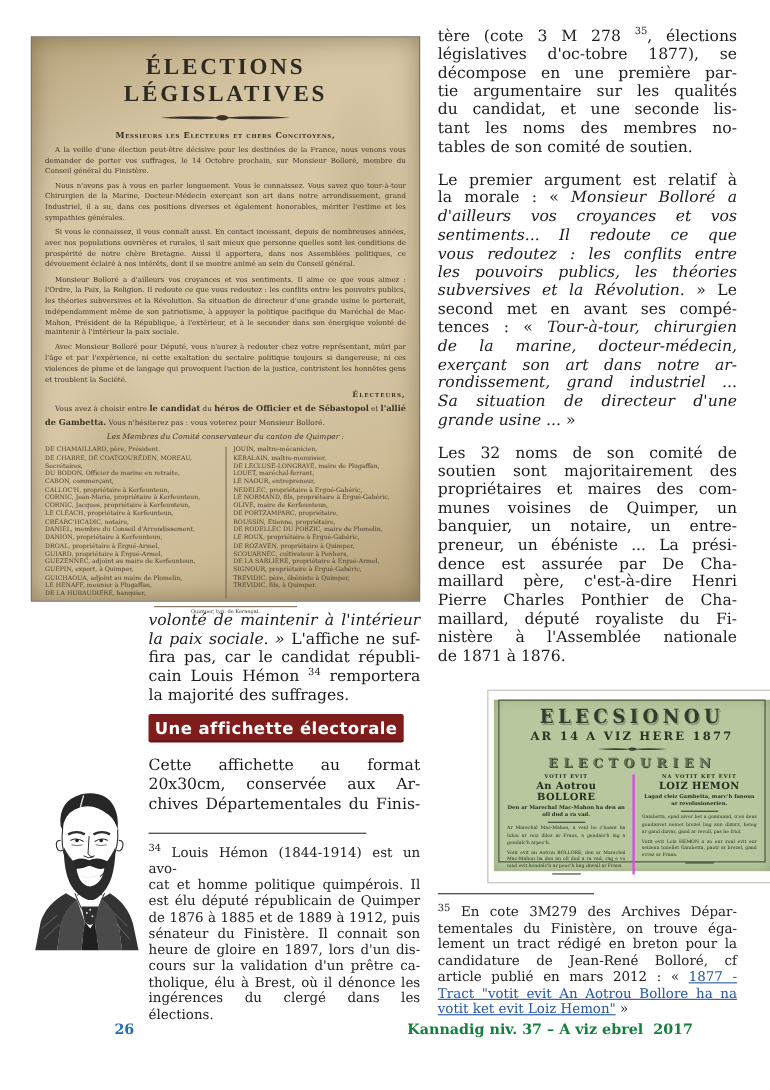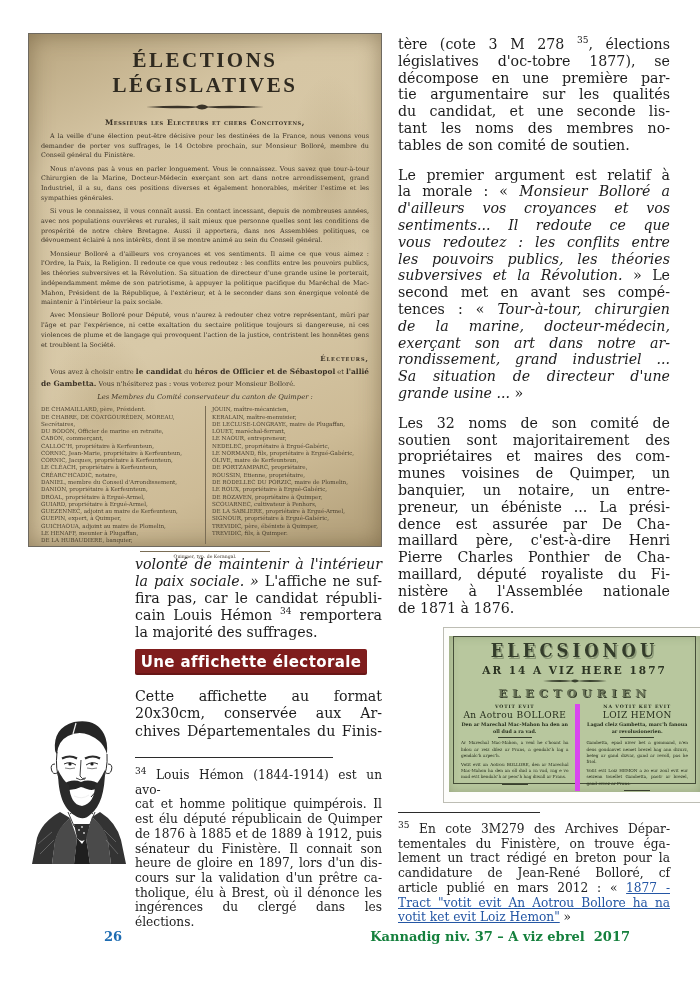--- a/index.html
+++ b/index.html
@@ -67,23 +67,23 @@
   .tract-frame{height:calc(100% - 8px);margin:4px;box-sizing:border-box;border:1px solid #454d38;
          padding:5px 7px 3px 7px;color:#262e1d;}
   .t-title{text-align:center;font-family:"DejaVu Serif",serif;font-weight:bold;font-size:16.5px;
            letter-spacing:4px;color:#333c2a;text-shadow:1.4px 1.4px 0 #8a9876;transform:scaleY(1.08);}
   .t-date{text-align:center;font-weight:bold;font-size:10.5px;letter-spacing:2px;margin-top:3px;color:#2b3322;}
   .t-orn{display:block;margin:2px auto;}
   .t-sub{text-align:center;font-weight:bold;font-size:11.5px;letter-spacing:5px;color:#6a7458;
          text-shadow:1px 1px 0 #333c2a;margin:1px 0 4px 0;}
   .t-cols{display:flex;}
   .t-colL{width:50%;padding-right:6px;box-sizing:border-box;text-align:center;}
-  .t-colR{width:50%;padding-left:7px;border-left:5px solid #d946ef;box-sizing:border-box;text-align:center;}
+  .t-colR{width:50%;padding-left:7px;border-left:2px solid #d946ef;box-sizing:border-box;text-align:center;}
   .t-kick{font-size:4.6px;font-weight:bold;letter-spacing:.9px;}
-  .t-name{font-size:9px;font-weight:normal;letter-spacing:.4px;margin-top:1px;}
+  .t-name{font-size:9px;font-weight:bold;letter-spacing:.4px;margin-top:1px;}
   .t-subline{font-size:4.8px;font-weight:bold;line-height:1.4;margin-top:1px;}
   .t-rule{width:34px;border-top:1px solid #39402e;margin:2.5px auto;}
   .t-mini{font-size:4.2px;line-height:1.5;text-align:justify;color:#242b1a;margin-bottom:2.5px;}
   .t-dash{width:26px;border-top:1px solid #39402e;margin:3px auto 0 auto;}
 
   
   .pageno{position:absolute;left:104px;top:929px;font-weight:bold;font-size:13px;color:#1e6cb2;}
   .issue{position:absolute;right:70px;top:929px;font-weight:bold;font-size:13px;color:#15803d;}
 </style>
 </head>
@@ -228,21 +228,21 @@
       <path d="M28 152 L31 128 Q35 114 46 106 L53 126 L50 152 Z" fill="#4a4a4a" stroke="none"></path>
       <path d="M87 152 L84 128 Q80 114 68 105 L62 126 L66 152 Z" fill="#4a4a4a" stroke="none"></path>
       <path d="M50 152 L53 126 L58 132 L62 126 L66 152 Z" fill="#1f1f1f" stroke="none"></path>
 
       <g stroke="#efefef" stroke-width=".5" opacity=".5">
         <path d="M14 132 L28 120 M16 142 L30 128 M92 130 L80 118 M94 142 L82 128"></path>
       </g>
     </g>
   </svg>
 
-  <div class="bodycol" style="left:398px;top:36px;width:272px;">
+  <div class="bodycol" style="left:398px;top:25px;width:272px;">
     <div class="para">
       <div class="ln"><span>tère (cote 3 M 278 </span><sup class="fnref">35</sup><span>, élections</span></div>
       <div>
           <div class="ln">législatives d'oc-tobre 1877), se</div>
           <div class="ln">décompose en une première par-</div>
           <div class="ln">tie argumentaire sur les qualités</div>
           <div class="ln">du candidat, et une seconde lis-</div>
           <div class="ln">tant les noms des membres no-</div>
         </div>
       <div class="le">tables de son comité de soutien.</div>

